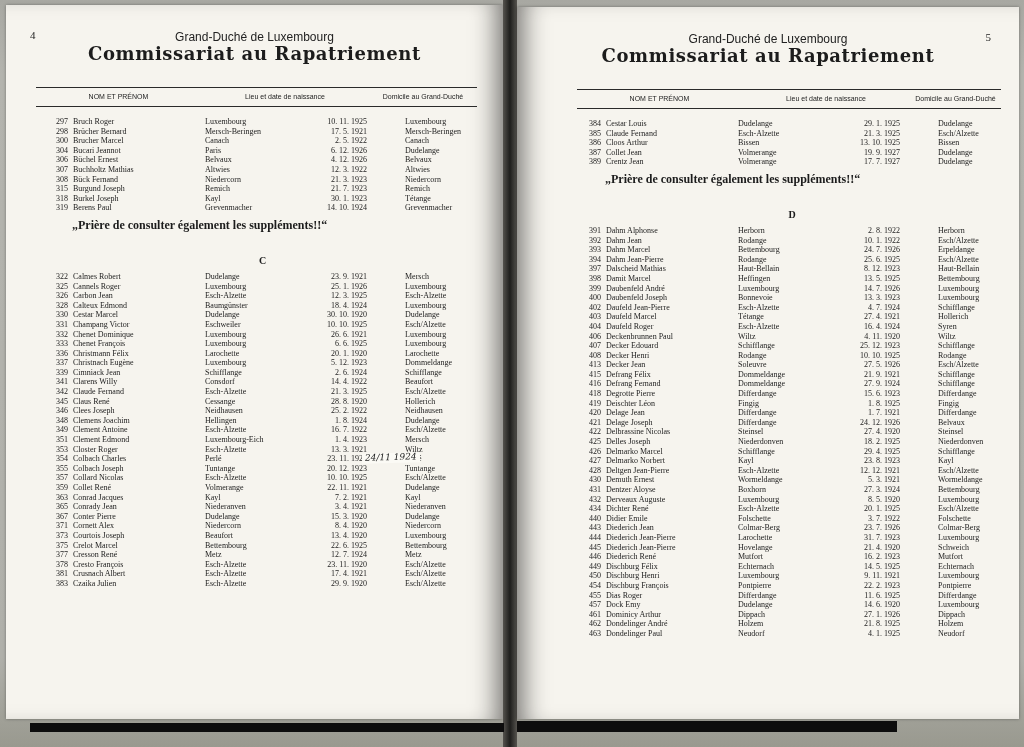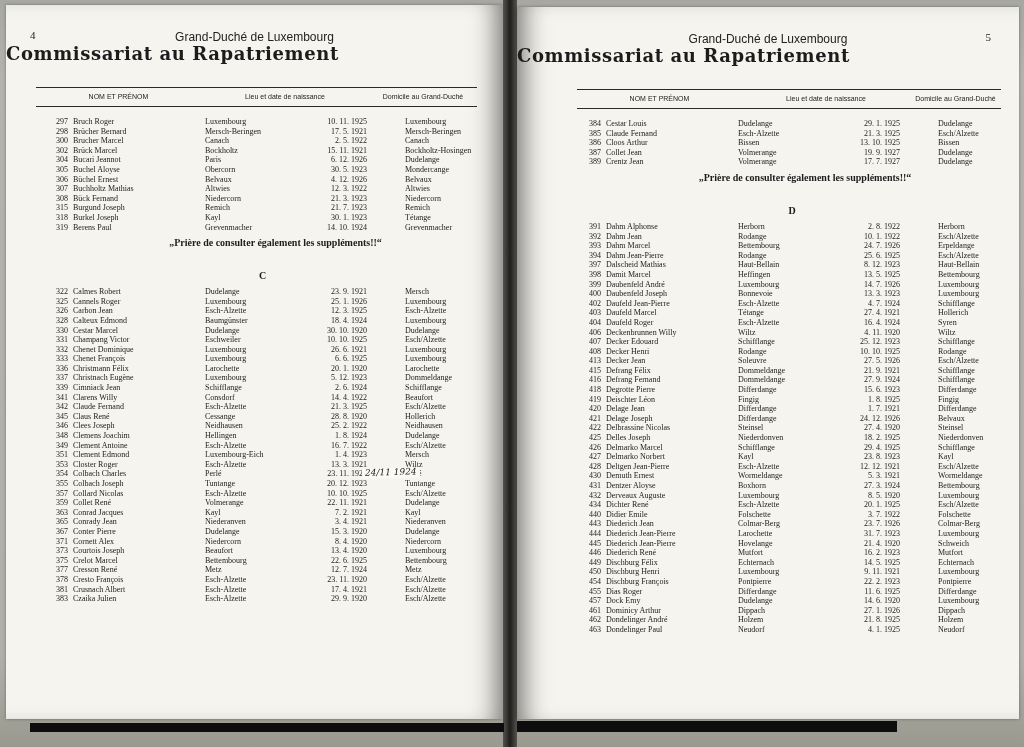--- a/index.html
+++ b/index.html
@@ -14,40 +14,40 @@
     box-shadow:inset -22px 0 26px -16px rgba(0,0,0,.55), 0 0 3px rgba(0,0,0,.35);}
   .page-right{left:517px;top:7px;width:502px;height:712px;
     box-shadow:inset 22px 0 26px -16px rgba(0,0,0,.55), 0 0 3px rgba(0,0,0,.35);}
   .spine{position:absolute;left:503px;top:0;width:14px;height:747px;
     background:linear-gradient(90deg,#55534e,#1e1e1c 50%,#55534e);}
   .pageno{position:absolute;top:24px;font-size:11px;}
   .page-left .pageno{left:24px;}
   .page-right .pageno{right:28px;}
   .running-head{position:absolute;top:25px;left:0;right:0;text-align:center;
     font-size:12px;font-family:"Liberation Sans",sans-serif;color:#222;}
-  .title{position:absolute;top:38px;left:0;right:0;margin:0;
+  .title{position:absolute;top:38px;left:0;right:0;margin:0;text-align:center;
     font-size:18px;font-weight:700;font-family:"DejaVu Serif",serif;letter-spacing:.6px;}
   .thead{position:absolute;display:flex;border-top:1.2px solid #2a2a2a;border-bottom:1.2px solid #2a2a2a;
     padding:5px 0 6px;font-size:7px;font-family:"Liberation Sans",sans-serif;color:#222;}
   .page-left .thead{top:82px;left:30px;right:26px;}
   .page-right .thead{top:82px;left:60px;right:18px;}
   .th{text-align:center;}
   .th1{width:165px;}
   .th2{width:168px;}
   .th3{flex:1;}
   .content{position:absolute;}
   .page-left .content{top:112px;left:40px;right:24px;}
   .page-right .content{top:112px;left:62px;right:14px;}
   .row{display:flex;position:relative;font-size:8px;line-height:9.6px;white-space:nowrap;}
   .c-num{width:22px;text-align:right;flex:none;}
   .c-name{width:132px;padding-left:5px;flex:none;}
   .c-place{width:104px;flex:none;}
   .c-date{width:58px;text-align:right;flex:none;}
   .c-dom{flex:1;padding-left:38px;}
-  .note{margin:5px 0 0 26px;font-size:10px;font-weight:700;text-align:center;}
+  .note{margin:5px 0 0 26px;font-size:12px;font-weight:700;}
   .section-letter{text-align:center;font-size:10px;font-weight:700;margin:22px 0 6px;}
   .annotation{position:absolute;left:316px;top:-1px;font-style:italic;
     font-family:"DejaVu Serif",serif;font-size:9px;color:#222;
     background:#fbfaf5;padding:0 3px;transform:rotate(-1.5deg);}
   .bar{position:absolute;background:#0d0d0d;}
   .bar-left{left:30px;top:723px;width:474px;height:9px;}
   .bar-right{left:517px;top:721px;width:380px;height:11px;}
   .mark{position:absolute;background:#0b0b0b;}
   .mark-a{left:13px;top:6px;width:28px;height:13px;}
   .mark-b{left:13px;top:6px;width:12px;height:32px;}
@@ -86,39 +86,25 @@
             <span class="c-dom">Mersch-Beringen</span>
           </div>
           <div class="row">
             <span class="c-num">300</span>
             <span class="c-name">Brucher Marcel</span>
             <span class="c-place">Canach</span>
             <span class="c-date">2. 5. 1922</span>
             <span class="c-dom">Canach</span>
           </div>
           <div class="row">
-            <span class="c-num">302</span>
-            <span class="c-name">Brück Marcel</span>
-            <span class="c-place">Bockholtz</span>
-            <span class="c-date">15. 11. 1921</span>
-            <span class="c-dom">Bockholtz-Hosingen</span>
-          </div>
-          <div class="row">
             <span class="c-num">304</span>
             <span class="c-name">Bucari Jeannot</span>
             <span class="c-place">Paris</span>
             <span class="c-date">6. 12. 1926</span>
             <span class="c-dom">Dudelange</span>
-          </div>
-          <div class="row">
-            <span class="c-num">305</span>
-            <span class="c-name">Buchel Aloyse</span>
-            <span class="c-place">Obercorn</span>
-            <span class="c-date">30. 5. 1923</span>
-            <span class="c-dom">Mondercange</span>
           </div>
           <div class="row">
             <span class="c-num">306</span>
             <span class="c-name">Büchel Ernest</span>
             <span class="c-place">Belvaux</span>
             <span class="c-date">4. 12. 1926</span>
             <span class="c-dom">Belvaux</span>
           </div>
           <div class="row">
             <span class="c-num">307</span>
@@ -519,21 +505,21 @@
           </div>
           <div class="row">
             <span class="c-num">404</span>
             <span class="c-name">Daufeld Roger</span>
             <span class="c-place">Esch-Alzette</span>
             <span class="c-date">16. 4. 1924</span>
             <span class="c-dom">Syren</span>
           </div>
           <div class="row">
             <span class="c-num">406</span>
-            <span class="c-name">Deckenbrunnen Willy</span>
+            <span class="c-name">Deckenbrunnen Paul</span>
             <span class="c-place">Wiltz</span>
             <span class="c-date">4. 11. 1920</span>
             <span class="c-dom">Wiltz</span>
           </div>
           <div class="row">
             <span class="c-num">407</span>
             <span class="c-name">Decker Edouard</span>
             <span class="c-place">Schifflange</span>
             <span class="c-date">25. 12. 1923</span>
             <span class="c-dom">Schifflange</span>

